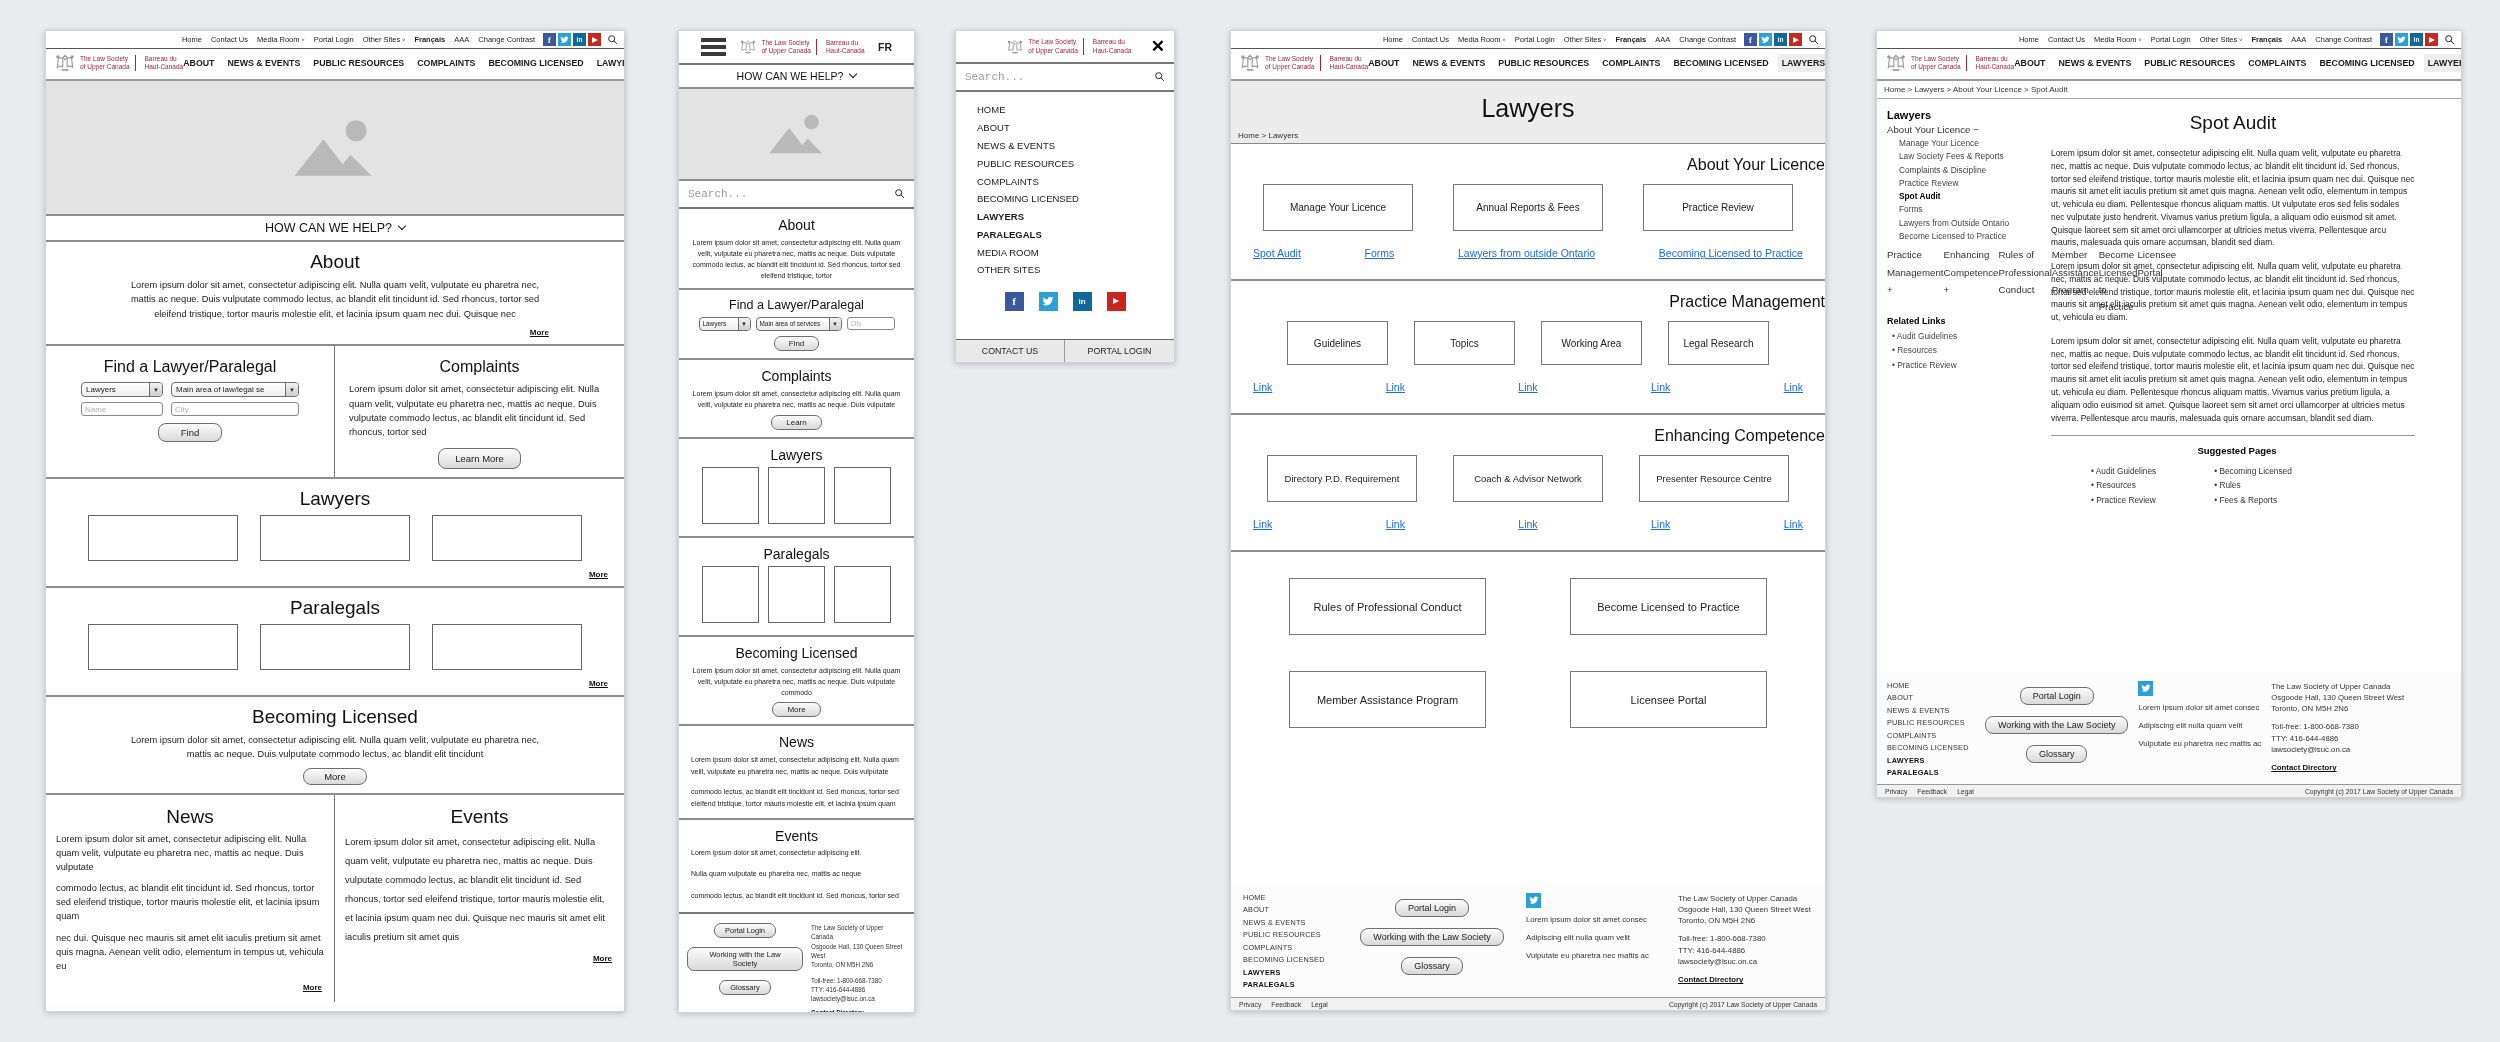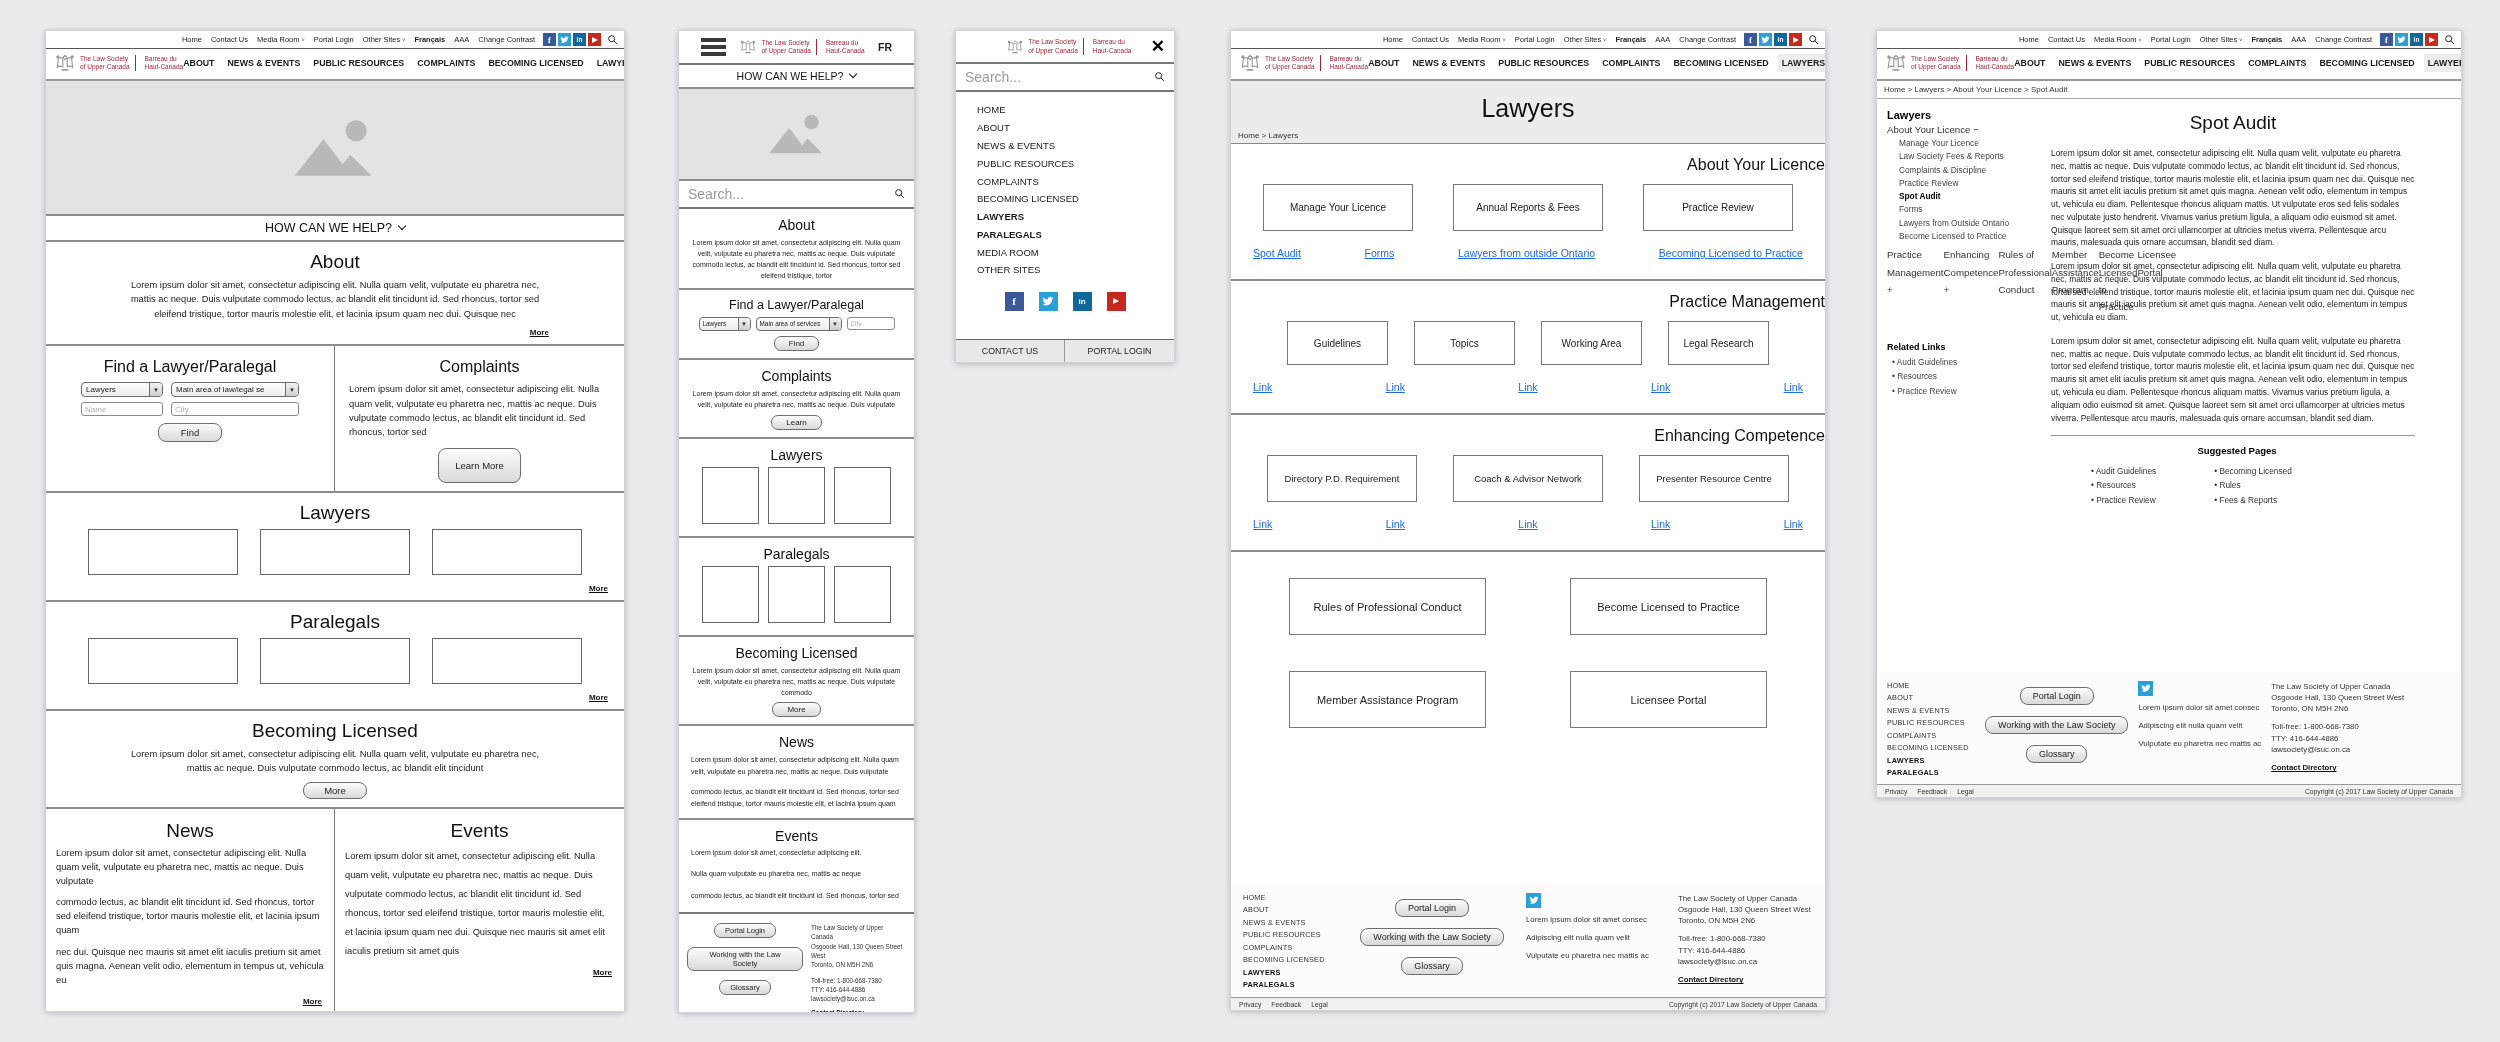--- a/index.html
+++ b/index.html
@@ -44,21 +44,21 @@
   .two-col{display:grid;grid-template-columns:1fr 1fr}
   .two-col .col{padding:2px 10px 8px;min-width:0}
   .two-col .col:first-child{border-right:1px solid #777}
   .find-row{display:flex;justify-content:center;gap:8px;margin:5px 0}
   .wf-select{display:inline-flex;align-items:stretch;border:1px solid #6e6e6e;border-radius:4px;background:linear-gradient(#fff,#ececec);height:15px;overflow:hidden;cursor:pointer}
   .sel-text{font-size:8px;color:#222;padding:2px 4px;white-space:nowrap;overflow:hidden;flex:1;text-align:left}
   .sel-arrow{display:flex;align-items:center;justify-content:center;width:13px;border-left:1px solid #6e6e6e;background:linear-gradient(#f2f2f2,#cfcfcf);font-size:6px;color:#333}
   .wf-select.w1{width:82px}.wf-select.w2{width:128px}
   .wf-input{border:1px solid #8a8a8a;border-radius:3px;height:14px;font-size:8px;padding:0 3px;font-family:inherit;color:#333}
   .wf-input::placeholder{color:#b0b0b0}
-  .wf-btn{display:inline-flex;align-items:center;justify-content:center;border:1px solid #6e6e6e;border-radius:8px;background:linear-gradient(#fcfcfc,#d9d9d9);font-size:9.5px;color:#222;padding:11px 16px;cursor:pointer;white-space:nowrap}
+  .wf-btn{display:inline-flex;align-items:center;justify-content:center;border:1px solid #6e6e6e;border-radius:8px;background:linear-gradient(#fcfcfc,#d9d9d9);font-size:9.5px;color:#222;padding:4px 16px;cursor:pointer;white-space:nowrap}
   .box-row{display:flex;justify-content:center;gap:22px;margin:4px 0 2px}
   .ph-box{width:150px;height:46px;border:1px solid #666;background:#fff}
   .news-col{text-align:left;padding:2px 16px 6px}
   .news-col .sec-title{text-align:center}
   .news-p{font-size:9.3px;line-height:1.5;color:#222;margin-bottom:8px}
   .events-text{font-size:9.3px;line-height:2.05;color:#222}
 
   
   .site-footer{display:flex;padding:10px 12px 8px;gap:14px;text-align:left;background:#fcfcfc;margin-top:auto;flex:0 0 auto}
   .f-nav{display:flex;flex-direction:column;gap:3.5px;min-width:95px}
@@ -87,21 +87,21 @@
 
   
   #p2 .m-header{display:flex;align-items:center;padding:7px 22px;border-bottom:2px solid #777;flex:0 0 auto}
   .burger{display:flex;flex-direction:column;gap:3.5px;cursor:pointer}
   .burger i{display:block;width:25px;height:3.5px;background:#3a3a3a}
   #p2 .logo{margin:0 auto}
   .fr-btn{font-size:10.5px;font-weight:700;cursor:pointer}
   #p2 .help-bar{font-size:10.5px;padding:5px 0}
   #p2 .hero{height:92px}
   .search-bar{display:flex;align-items:center;border-bottom:2px solid #777;padding:4px 9px;flex:0 0 auto}
-  .search-bar input{flex:1;border:none;outline:none;font-size:14px;font-family:Liberation Sans, sans-serif;color:#333;background:transparent}
+  .search-bar input{flex:1;border:none;outline:none;font-size:11px;font-family:Liberation Mono, monospace;color:#333;background:transparent}
   .search-bar input::placeholder{color:#999}
   #p2 .sec-title{font-size:14px;margin:8px 0 4px}
   #p2 .lorem{font-size:7px;line-height:1.6}
   #p2 .text-col{width:93%}
   #p2 .ph-box{width:57px;height:57px}
   #p2 .box-row{gap:9px;margin:4px 0 12px}
   #p2 .wf-btn{font-size:8px;padding:2px 14px;border-radius:7px;margin:4px 0 7px}
   #p2 .find-row{gap:5px;margin:5px 0 1px}
   #p2 .wf-select{height:14px}
   #p2 .sel-text{font-size:6.4px;padding:1.5px 3px}
@@ -151,21 +151,21 @@
   #p5 .breadcrumb-bar{font-size:8px;color:#333;padding:4px 7px;border-bottom:1px solid #aaa;flex:0 0 auto;text-align:left}
   #p5 .content{display:flex;flex:1;overflow:hidden;text-align:left}
   #p5 .sidebar{width:158px;padding:10px 2px 8px 10px;flex:0 0 auto}
   .side-heading{font-size:11px;font-weight:700;color:#000;margin-bottom:3px}
   .side-section{font-size:9.7px;color:#333;margin-bottom:2px;cursor:pointer}
   .side-sub{display:flex;flex-direction:column;padding-left:12px;margin-bottom:3px}
   .side-sub span{font-size:8.3px;color:#444;line-height:1.6;cursor:pointer}
   .side-sub span:nth-child(5){font-weight:700;color:#000}
   .side-items{display:flex;}
   .side-items span{font-size:9.7px;color:#333;line-height:1.8;cursor:pointer}
-  .related-title{font-size:9px;font-weight:700;color:#000;margin-top:26px;margin-bottom:3px}
+  .related-title{font-size:9px;font-weight:700;color:#000;margin-bottom:3px}
   .related-list{display:flex;flex-direction:column;padding-left:5px}
   .related-list span{font-size:8.3px;color:#444;line-height:1.75;cursor:pointer}
   .related-list span::before{content:"•  "}
   #p5 .main{flex:1;padding:4px 46px 0 16px;min-width:0}
   #p5 .page-title{font-size:19px;font-weight:400;text-align:center;margin:9px 0 13px;color:#111}
   #p5 .sa-p{font-size:8.4px;line-height:1.52;color:#222;margin-bottom:11px}
   #p5 .suggested{border-top:1px solid #999;margin-top:2px;padding-top:9px}
   #p5 .sug-wrap{width:348px;margin-left:12px}
   #p5 .suggested-title{font-size:9.5px;font-weight:700;text-align:center;margin-bottom:8px;color:#000}
   #p5 .sug-cols{display:flex;gap:58px;padding-left:28px}

